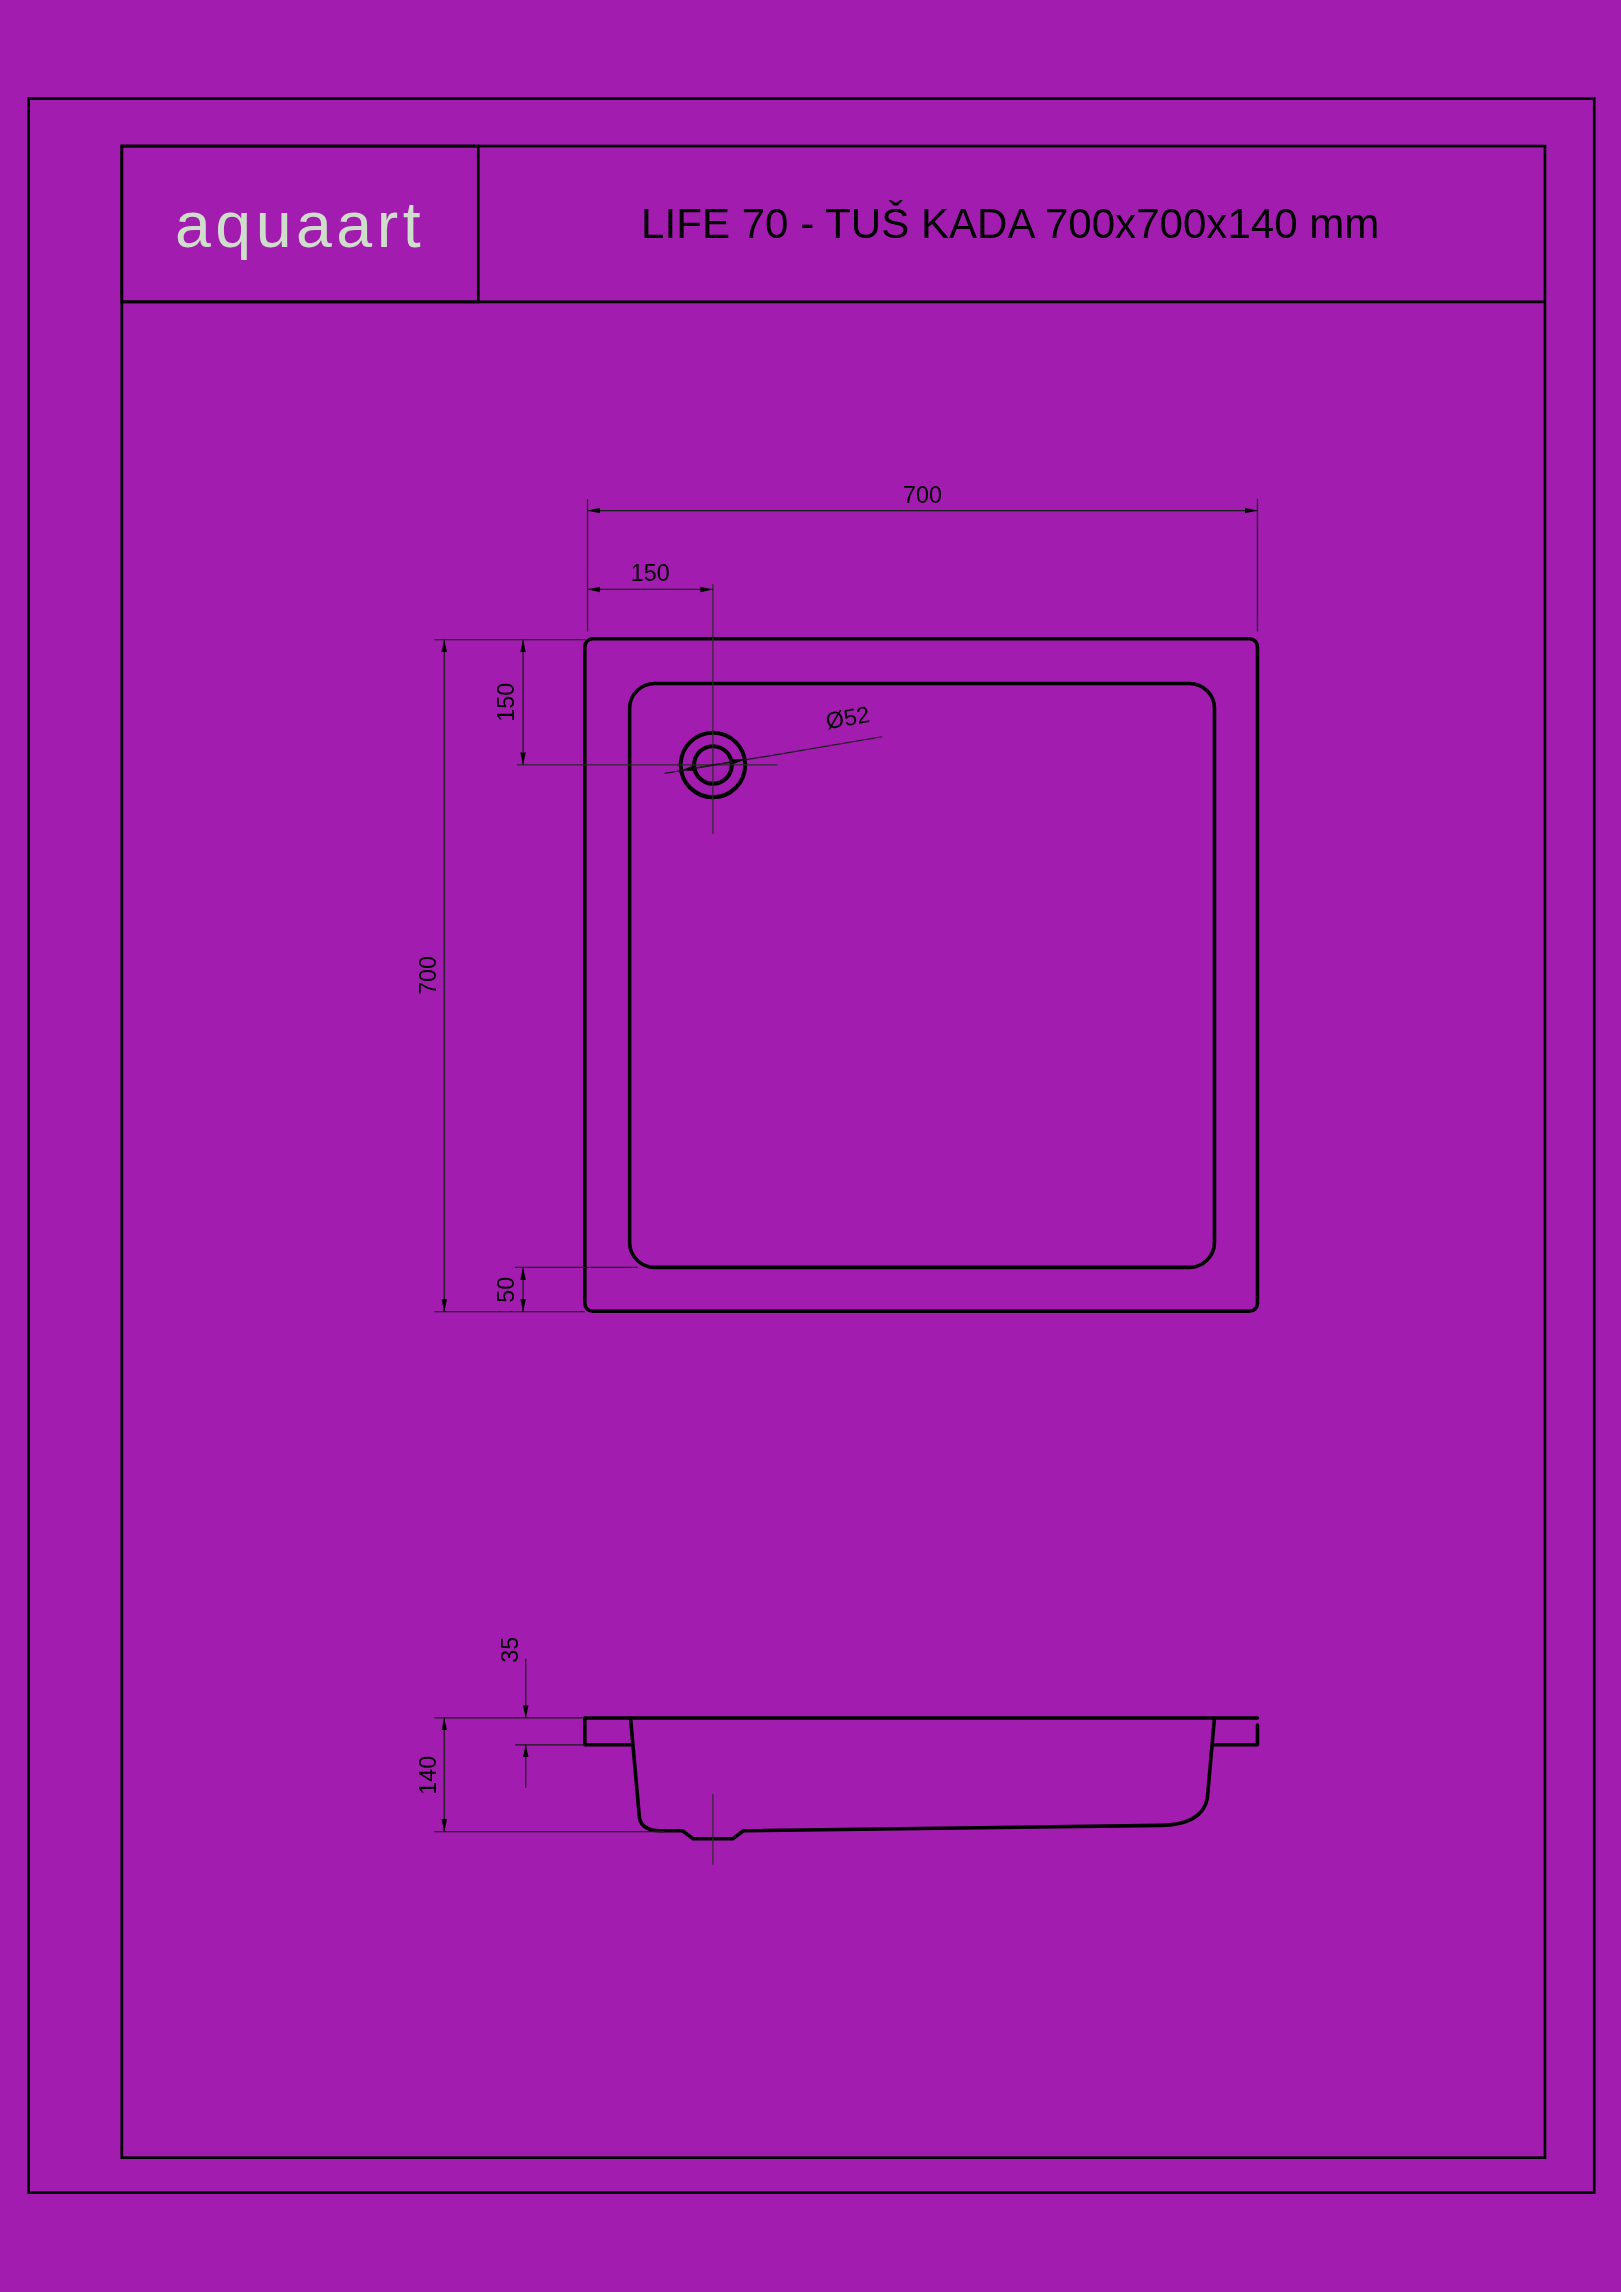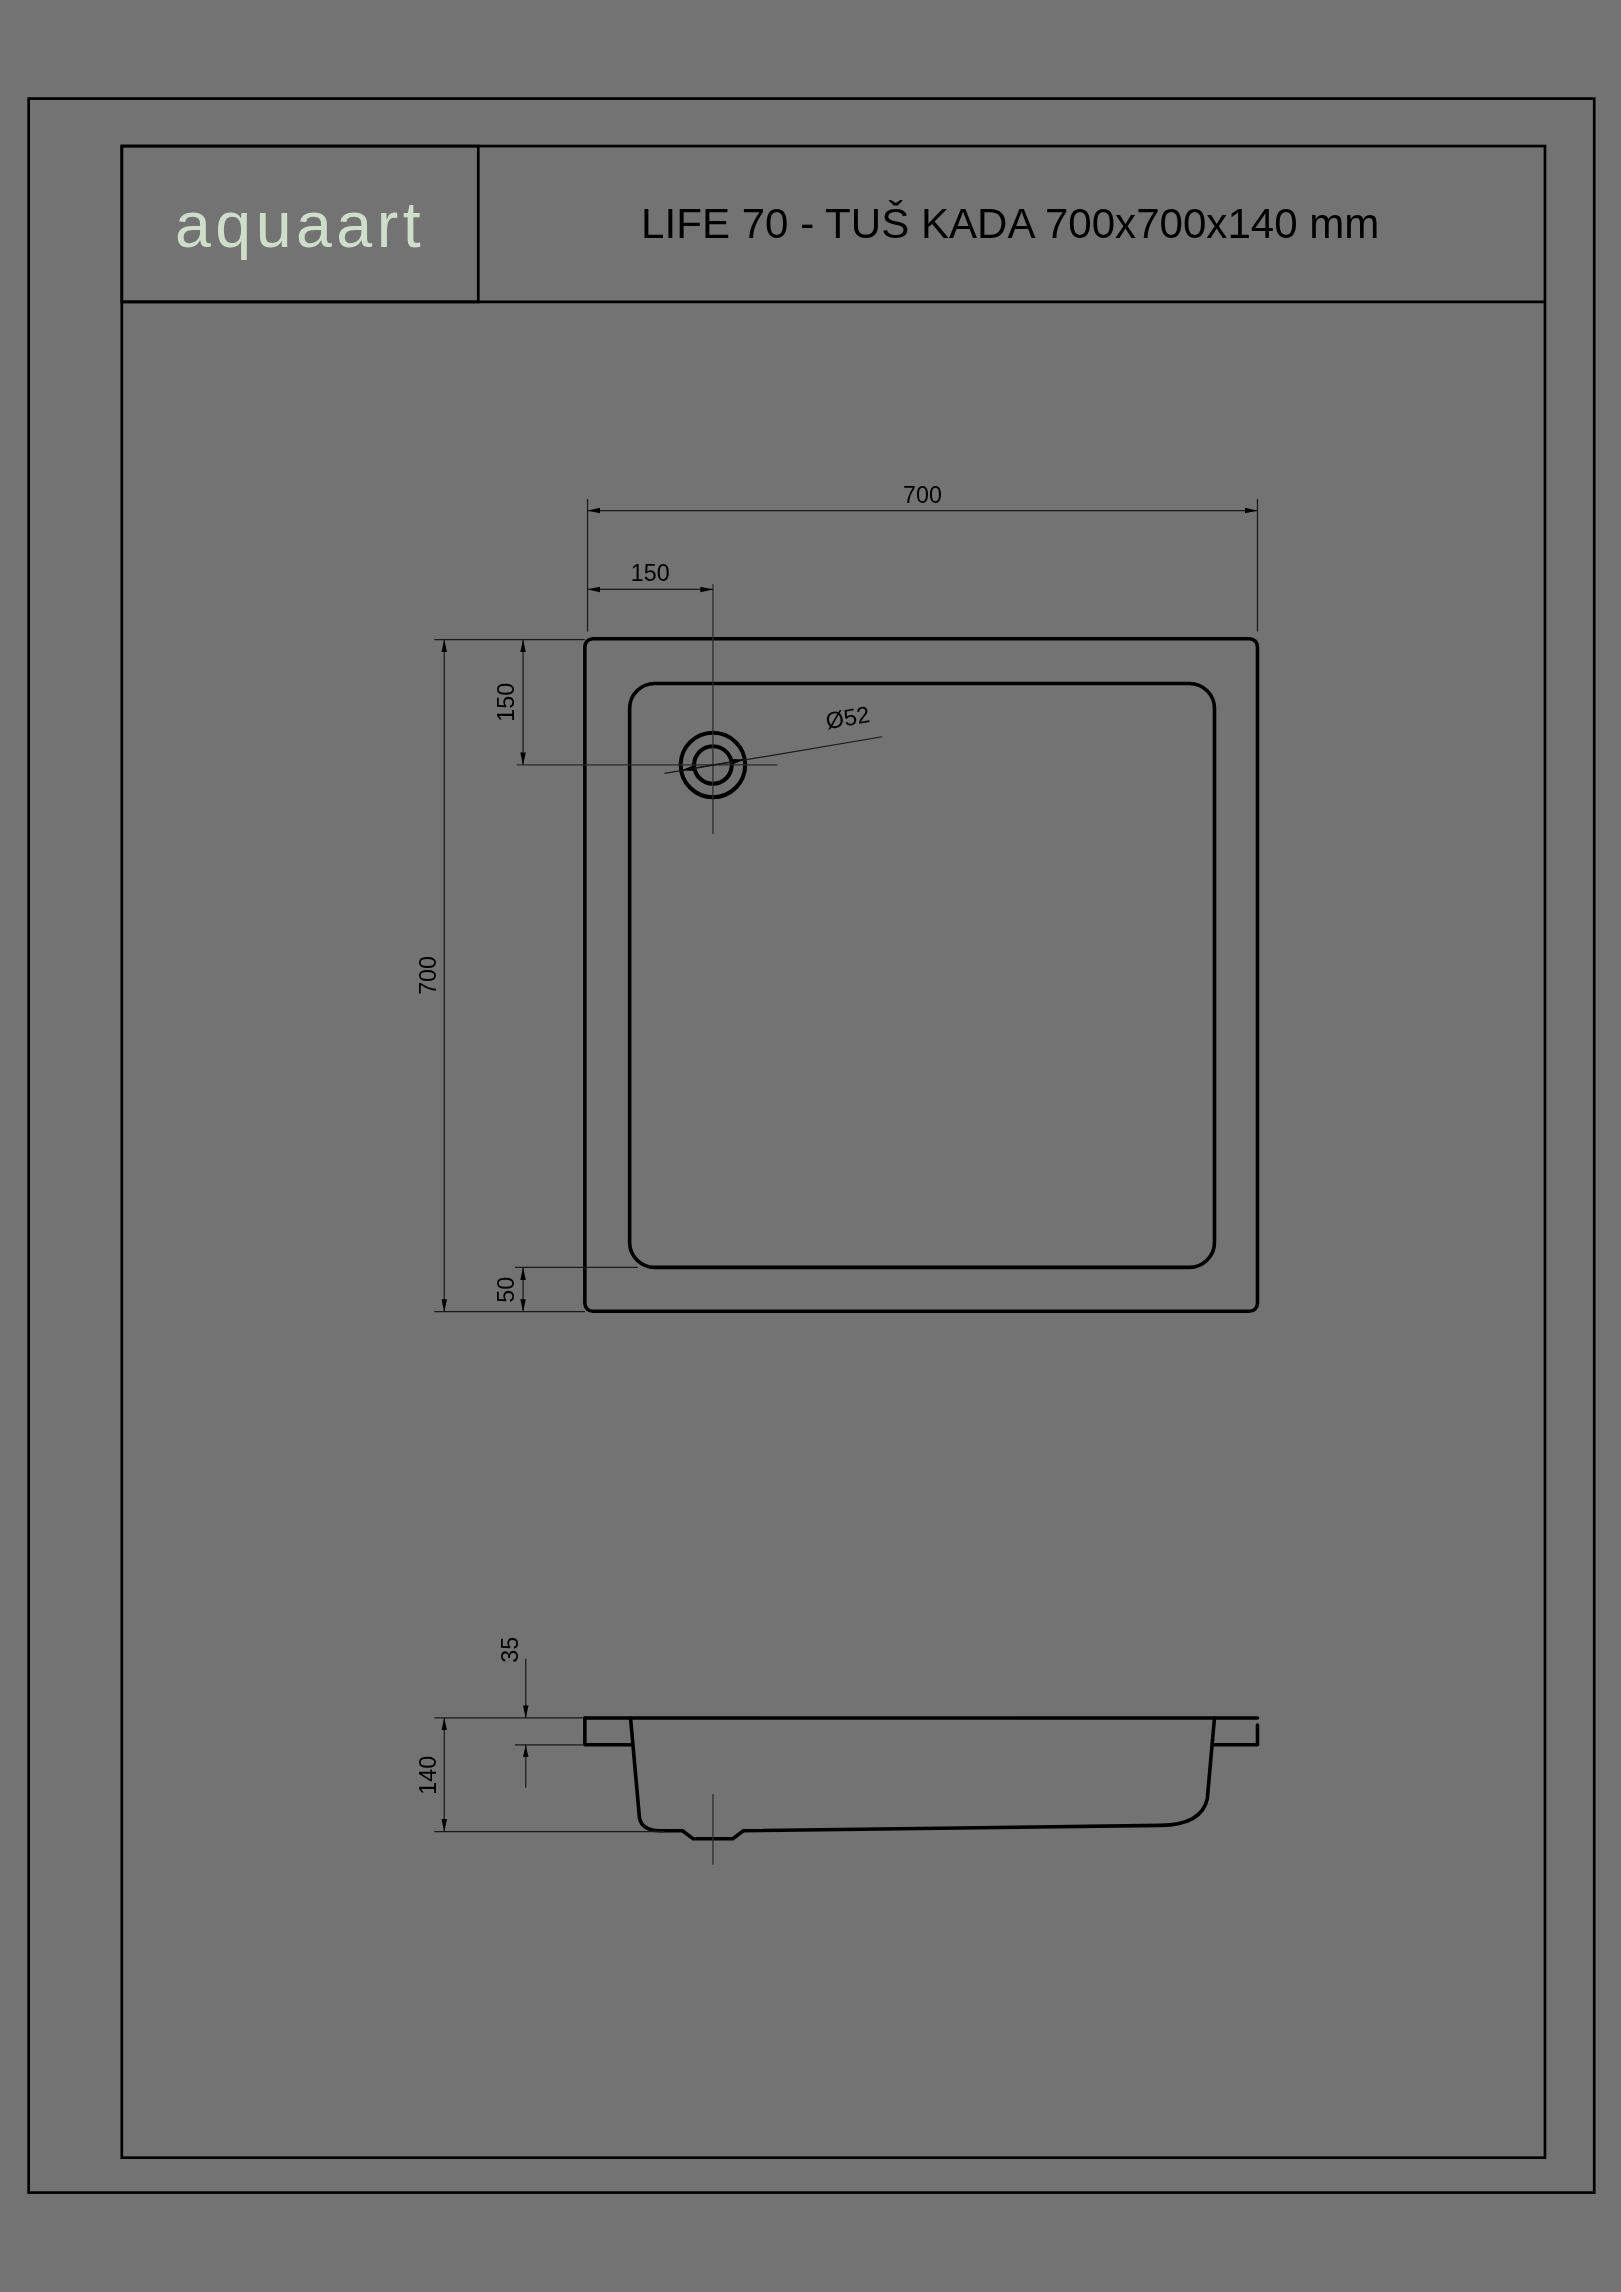--- a/index.html
+++ b/index.html
@@ -8,21 +8,21 @@
     background: #ffffff;
     width: 1622px;
     height: 2293px;
     overflow: hidden;
     font-family: "Liberation Sans", sans-serif;
   }
   #stage {
     position: relative;
     width: 1622px;
     height: 2293px;
-    background: #737373;
+    background: #a21caf;
   }
   svg { position: absolute; left: 0; top: 0; }
   .thick { stroke: #000000; stroke-width: 4; fill: none; stroke-linecap: round; stroke-linejoin: round; }
   .frame { stroke: #000000; stroke-width: 3; fill: none; }
   .thin  { stroke: #2b2b2b; stroke-width: 1.4; fill: none; }
   .dim   { stroke: #1a1a1a; stroke-width: 1.4; fill: none; }
   .dimtext {
     font-family: "Liberation Sans", sans-serif;
     font-size: 26px;
     fill: #000000;

